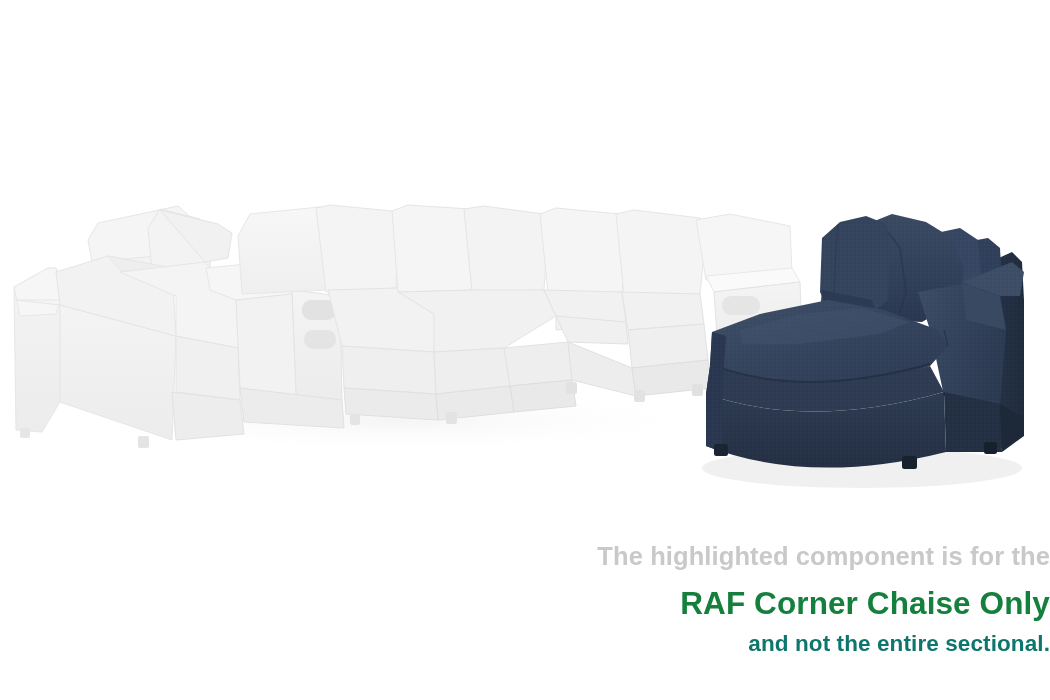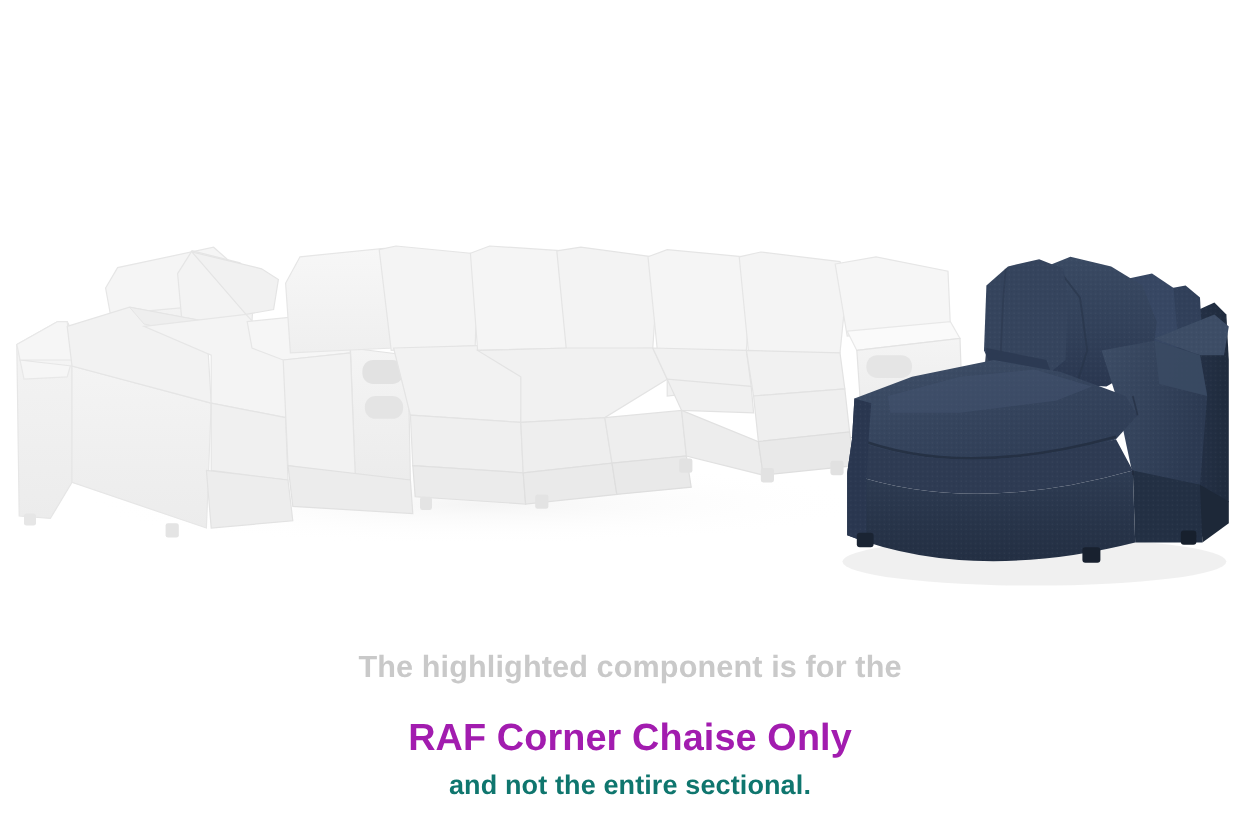--- a/index.html
+++ b/index.html
@@ -35,37 +35,37 @@
     width: 1050px;
     height: 520px;
   }
 
   
   #caption-block {
     position: absolute;
     left: 0;
     top: 540px;
     width: 1050px;
-    text-align: center;
+    text-align: right;
   }
   .caption-line-top {
     font-size: 25.5px;
     font-weight: 700;
     color: #c9c9c9;
     letter-spacing: 0.1px;
     line-height: 1.32;
     white-space: nowrap;
   }
   .caption-line-main {
     font-size: 31.5px;
     font-weight: 700;
-    color: #a21caf;
+    color: #15803d;
     letter-spacing: 0.1px;
     line-height: 1.34;
-    margin-top: 19px;
+    margin-top: 8px;
     white-space: nowrap;
   }
   .caption-line-bottom {
     font-size: 22.5px;
     font-weight: 700;
     color: #0f766e;
     letter-spacing: 0.1px;
     line-height: 1.3;
     margin-top: 5px;
     white-space: nowrap;

